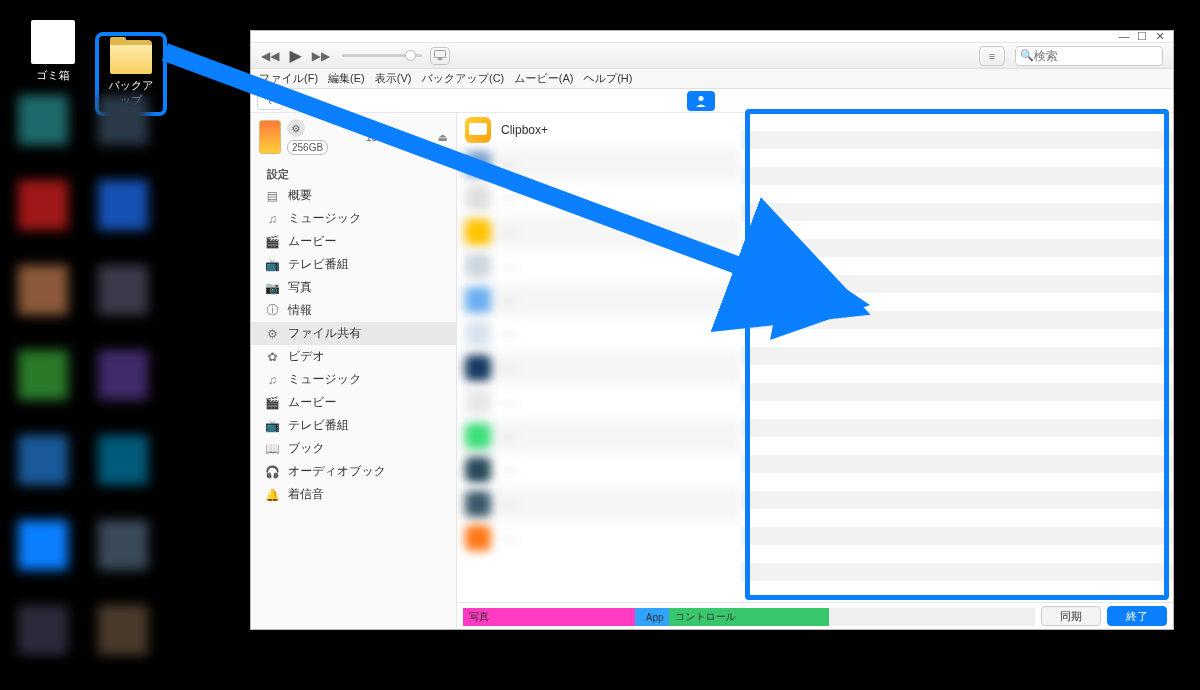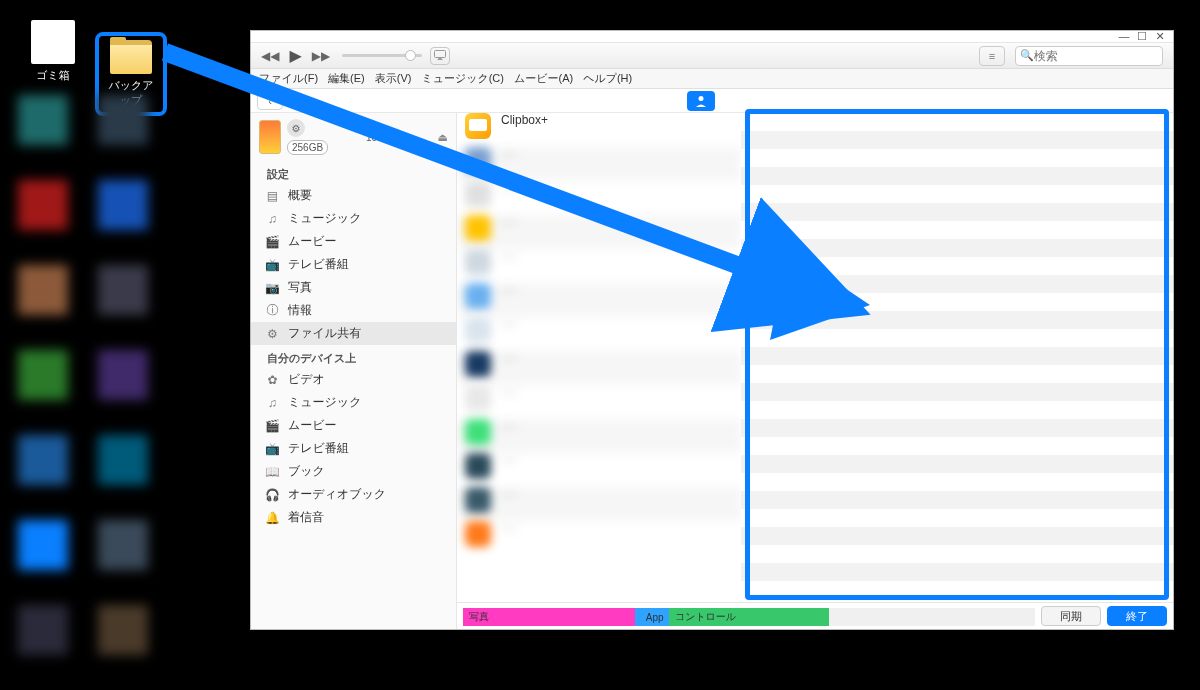--- a/index.html
+++ b/index.html
@@ -173,21 +173,21 @@
 }
 .side-item.selected { background:#e8e8e8; }
 .side-icon { width:15px; text-align:center; color:#7a7a7a; font-size:12px;}
 
 
 .applist {
   width: 284px; border-right: 0px;
   overflow:hidden;
 }
 .app-row {
-  display:flex; align-items:flex-start; gap:10px; height:34px; padding: 0 8px;
+  display:flex; align-items:center; gap:10px; height:34px; padding: 0 8px;
 }
 .app-row:nth-child(even){ background:#f6f6f6;}
 .app-row.blurred { filter: blur(5px);}
 .app-ico { width:26px;height:26px;border-radius:6px;}
 .app-lbl { font-size:12px; white-space:nowrap; overflow:hidden; text-overflow:ellipsis;}
 .app-row.selected { background:#0a7fff; color:#fff;}
 .app-row.selected .app-lbl { color:#fff; }
 .clipbox-ico { background: linear-gradient(135deg,#ffd23a,#ff9d00); position:relative;}
 .clipbox-ico::after{content:"";position:absolute;left:4px;top:6px;width:18px;height:12px;background:#fff;border-radius:2px;}
 .kingbox-ico { background:#fff; display:flex;align-items:center;justify-content:center; border:1px solid #ddd;}
@@ -296,21 +296,21 @@
       <div class="search-wrap">
         <span>🔍</span>
         <input type="text" placeholder="検索" style="">
       </div>
     </div>
 
     <div class="menubar">
       <span>ファイル(F)</span>
       <span>編集(E)</span>
       <span>表示(V)</span>
-      <span>ミュージック(C)</span>
+      <span>バックアップ(C)</span>
       <span>ムービー(A)</span>
       <span>ヘルプ(H)</span>
     </div>
 
     <div class="subbar">
       <div class="back-chip">‹</div>
       <div class="user-chip">
         <svg width="14" height="14" viewBox="0 0 14 14">
             <circle cx="7" cy="4.5" r="2.5" fill="#fff"></circle>
             <path d="M2 13 Q7 8 12 13" fill="#fff"></path>
@@ -356,21 +356,20 @@
           </div>
         <div class="side-item">
             <span class="side-icon">ⓘ</span>
             <span>情報</span>
           </div>
         <div class="side-item selected">
             <span class="side-icon">⚙</span>
             <span>ファイル共有</span>
           </div>
 
-        <div class="group-title">自分のデバイス上</div>
         <div class="side-item">
             <span class="side-icon">✿</span>
             <span>ビデオ</span>
           </div>
         <div class="side-item">
             <span class="side-icon">♫</span>
             <span>ミュージック</span>
           </div>
         <div class="side-item">
             <span class="side-icon">🎬</span>

